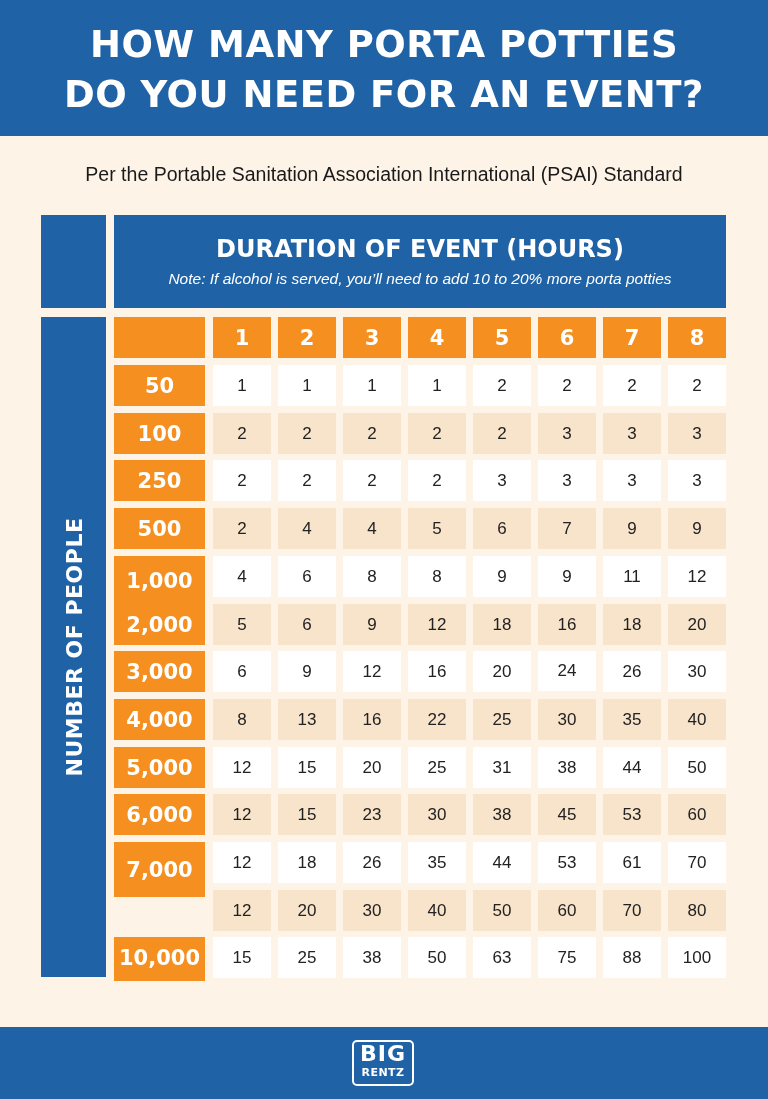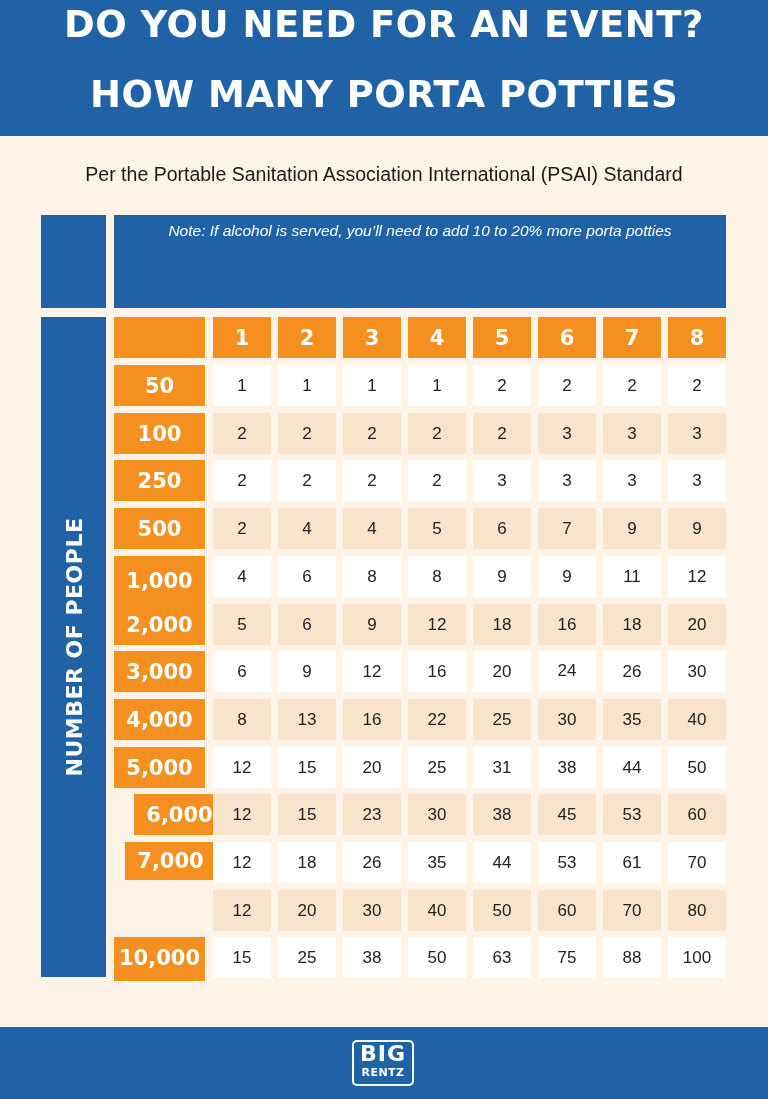--- a/index.html
+++ b/index.html
@@ -22,28 +22,29 @@
   .b{background:#f8e4cb;}
   .footer{position:absolute;left:0;top:1027px;width:768px;height:72px;background:#1f63a6;}
   .logo{position:absolute;left:352px;top:1040px;width:62px;height:46px;border:2px solid #fff;border-radius:5px;box-sizing:border-box;color:#fff;text-align:center;font-family:"DejaVu Sans",sans-serif;font-weight:bold;}
   .logo .big{font-size:22px;line-height:24px;letter-spacing:1px;}
   .logo .rz{font-size:11px;line-height:14px;letter-spacing:0.5px;}
 </style>
 </head>
 <body>
 
 <div class="header">
+  <div class="l l1">HOW MANY PORTA POTTIES</div>
   <div class="l">DO YOU NEED FOR AN EVENT?</div>
-  <div class="l l1">HOW MANY PORTA POTTIES</div>
 </div>
 
 <div class="subtitle">Per the Portable Sanitation Association International (PSAI) Standard</div>
 
 <div class="blue corner"></div>
 <div class="blue dur">
+  <div class="t">DURATION OF EVENT (HOURS)</div>
   <div class="n">Note: If alcohol is served, you’ll need to add 10 to 20% more porta potties</div>
 </div>
 
 <div class="blue side">
   <div class="v">NUMBER OF PEOPLE</div>
 </div>
 
 <div id="grid">
     <div class="cell oh" style="left: 114px; top: 317px; width: 91px; height: 41px;"></div>
     <div class="cell oh" style="left: 213px; top: 317px; width: 58px; height: 41px;">1</div>
@@ -128,30 +129,30 @@
     <div class="cell d b" style="left: 668px; top: 699px; width: 58px; height: 41px;">40</div>
     <div class="cell oh" style="left: 114px; top: 747px; width: 91px; height: 41px;">5,000</div>
     <div class="cell d w" style="left: 213px; top: 747px; width: 58px; height: 41px;">12</div>
     <div class="cell d w" style="left: 278px; top: 747px; width: 58px; height: 41px;">15</div>
     <div class="cell d w" style="left: 343px; top: 747px; width: 58px; height: 41px;">20</div>
     <div class="cell d w" style="left: 408px; top: 747px; width: 58px; height: 41px;">25</div>
     <div class="cell d w" style="left: 473px; top: 747px; width: 58px; height: 41px;">31</div>
     <div class="cell d w" style="left: 538px; top: 747px; width: 58px; height: 41px;">38</div>
     <div class="cell d w" style="left: 603px; top: 747px; width: 58px; height: 41px;">44</div>
     <div class="cell d w" style="left: 668px; top: 747px; width: 58px; height: 41px;">50</div>
-    <div class="cell oh" style="left: 114px; top: 794px; width: 91px; height: 41px; margin-left: 20px;">6,000</div>
+    <div class="cell oh" style="left: 114px; top: 794px; width: 91px; height: 41px;">6,000</div>
     <div class="cell d b" style="left: 213px; top: 794px; width: 58px; height: 41px;">12</div>
     <div class="cell d b" style="left: 278px; top: 794px; width: 58px; height: 41px;">15</div>
     <div class="cell d b" style="left: 343px; top: 794px; width: 58px; height: 41px;">23</div>
     <div class="cell d b" style="left: 408px; top: 794px; width: 58px; height: 41px;">30</div>
     <div class="cell d b" style="left: 473px; top: 794px; width: 58px; height: 41px;">38</div>
     <div class="cell d b" style="left: 538px; top: 794px; width: 58px; height: 41px;">45</div>
     <div class="cell d b" style="left: 603px; top: 794px; width: 58px; height: 41px;">53</div>
     <div class="cell d b" style="left: 668px; top: 794px; width: 58px; height: 41px;">60</div>
-    <div class="cell oh" style="left: 114px; top: 842px; width: 91px; height: 38px; margin-left: 11px;">7,000</div>
+    <div class="cell oh" style="left: 114px; top: 842px; width: 91px; height: 55px;">7,000</div>
     <div class="cell d w" style="left: 213px; top: 842px; width: 58px; height: 41px;">12</div>
     <div class="cell d w" style="left: 278px; top: 842px; width: 58px; height: 41px;">18</div>
     <div class="cell d w" style="left: 343px; top: 842px; width: 58px; height: 41px;">26</div>
     <div class="cell d w" style="left: 408px; top: 842px; width: 58px; height: 41px;">35</div>
     <div class="cell d w" style="left: 473px; top: 842px; width: 58px; height: 41px;">44</div>
     <div class="cell d w" style="left: 538px; top: 842px; width: 58px; height: 41px;">53</div>
     <div class="cell d w" style="left: 603px; top: 842px; width: 58px; height: 41px;">61</div>
     <div class="cell d w" style="left: 668px; top: 842px; width: 58px; height: 41px;">70</div>
     <div class="cell oh" style="left: 114px; top: 942px; width: 91px; height: 39px;">8,000</div>
     <div class="cell d b" style="left: 213px; top: 890px; width: 58px; height: 41px;">12</div>

